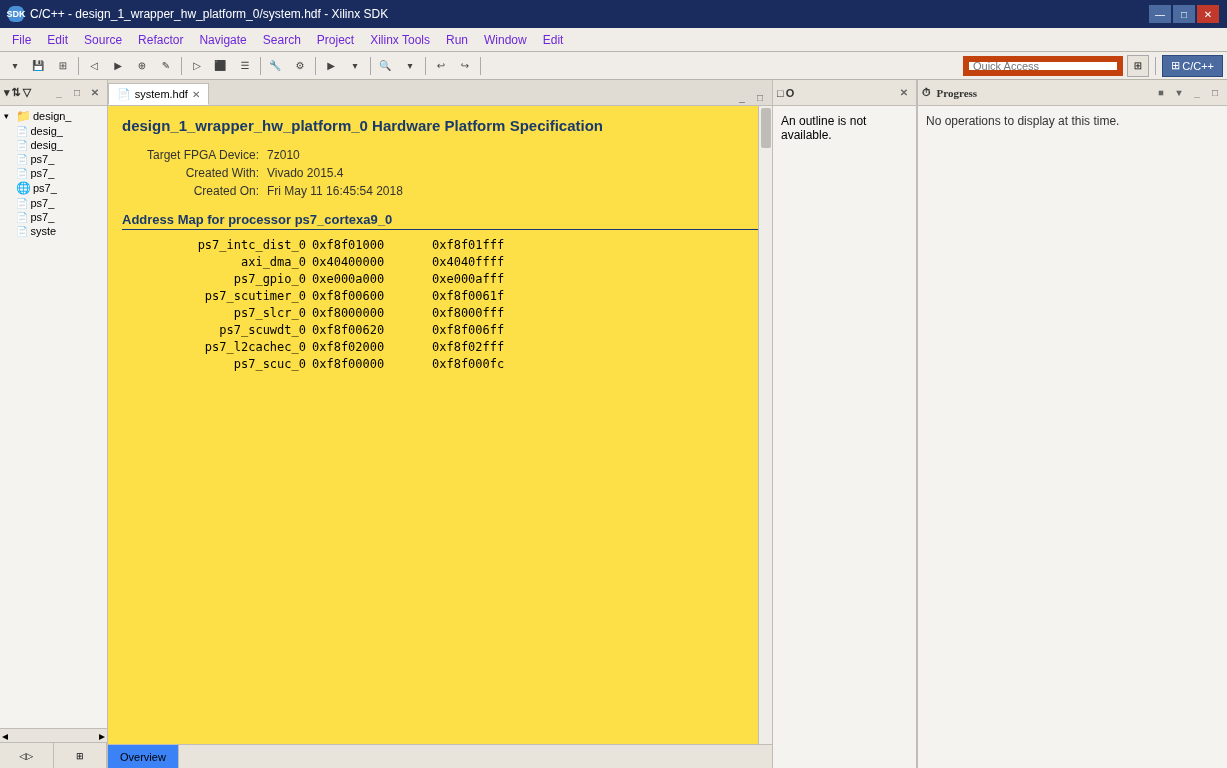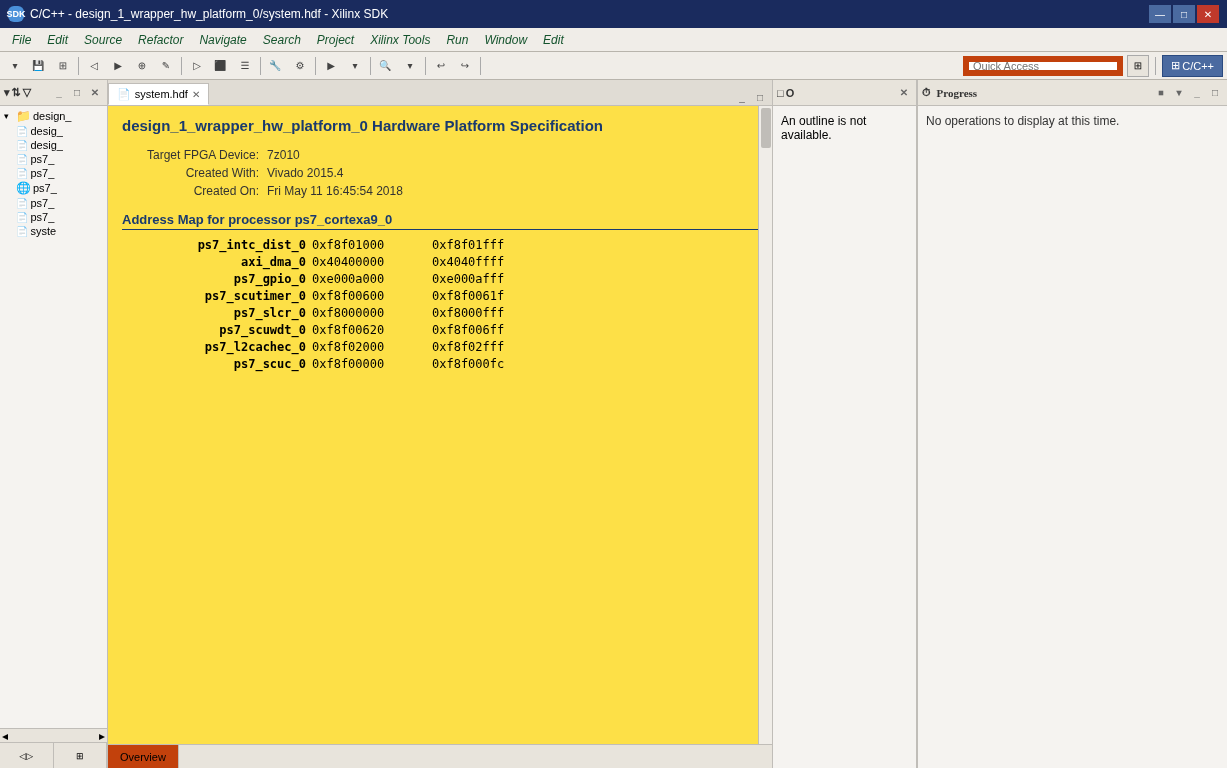--- a/index.html
+++ b/index.html
@@ -8,21 +8,21 @@
     
     .title-bar { background: #1a2b5e; color: white; height: 28px; display: flex; align-items: center; justify-content: space-between; padding: 0 8px; font-size: 12px; }
     .title-bar-left { display: flex; align-items: center; gap: 6px; }
     .title-bar-icon { width: 16px; height: 16px; background: #4a90d9; border-radius: 6px; font-size: 9px; color: white; display: flex; align-items: center; justify-content: center; font-weight: bold; }
     .title-bar-controls { display: flex; gap: 2px; }
     .title-bar-btn { width: 22px; height: 18px; background: #4a6aa0; border: none; color: white; cursor: pointer; font-size: 10px; display: flex; align-items: center; justify-content: center; }
     .title-bar-btn.close { background: #c0392b; }
 
     
     .menu-bar { background: #f0ede8; border-bottom: 1px solid #b8b4ac; height: 24px; display: flex; align-items: center; padding: 0 4px; }
-    .menu-item { padding: 3px 8px; cursor: pointer; font-size: 12px; color: #14532d; font-style: italic; }
+    .menu-item { padding: 3px 8px; cursor: pointer; font-size: 12px; color: #6d28d9; }
 
     
     .toolbar { background: #f0ede8; border-bottom: 1px solid #b8b4ac; height: 28px; display: flex; align-items: center; padding: 0 4px; gap: 2px; }
     .toolbar-btn { width: 22px; height: 22px; background: transparent; border: 1px solid transparent; cursor: pointer; display: flex; align-items: center; justify-content: center; font-size: 10px; color: #444; }
     .toolbar-sep { width: 1px; height: 18px; background: #aaa; margin: 0 2px; }
     .toolbar-right { margin-left: auto; display: flex; align-items: center; gap: 4px; }
     .quick-access-input { width: 160px; height: 20px; border: 6px solid #c2410c; padding: 0 4px; font-size: 11px; background: white; }
     .quick-access-btn { width: 22px; height: 22px; background: #e8e4dc; border: 1px solid #aaa; cursor: pointer; font-size: 10px; }
     .perspective-btn { background: #4a6aa0; color: white; padding: 2px 8px; height: 22px; border: 1px solid #2a4a80; font-size: 11px; cursor: pointer; display: flex; align-items: center; gap: 2px; }
 
@@ -53,26 +53,26 @@
     .editor-scroll { position: absolute; right: 0; top: 0; bottom: 0; width: 14px; background: #f0ede8; border-left: 1px solid #c0bdb8; }
     .scroll-thumb { width: 10px; height: 40px; background: #c0bdb8; margin: 2px auto; border-radius: 2px; cursor: pointer; }
     .hdf-content { padding: 10px 14px; overflow: hidden; height: 100%; }
     .hdf-title { font-size: 15px; font-weight: bold; color: #1a3a6e; margin-bottom: 12px; line-height: 1.3; }
     .hdf-section { margin-bottom: 14px; }
     .hdf-section-title { font-size: 13px; font-weight: bold; color: #1a3a6e; border-bottom: 1px solid #1a3a6e; padding-bottom: 2px; margin-bottom: 8px; }
     .hdf-row { display: flex; margin-bottom: 4px; font-size: 12px; margin-left: 25px; }
     .hdf-label { min-width: 120px; text-align: right; padding-right: 8px; color: #333; }
     .hdf-value { color: #333; }
     .hdf-addr-row { display: flex; margin-bottom: 3px; font-size: 12px; font-family: monospace; }
-    .hdf-addr-name { min-width: 190px; text-align: right; padding-right: 6px; font-weight: bold; }
+    .hdf-addr-name { min-width: 190px; text-align: right; padding-right: 6px; }
     .hdf-addr-start { min-width: 120px; }
     .hdf-addr-end { }
     .editor-tabs-bottom { height: 24px; background: #e8e4dc; border-top: 1px solid #c0bdb8; display: flex; align-items: center; }
     .bottom-editor-tab { padding: 0 12px; height: 100%; display: flex; align-items: center; font-size: 11px; cursor: pointer; border-right: 1px solid #c0bdb8; }
-    .bottom-editor-tab.active { background: #c2410c; }
+    .bottom-editor-tab.active { background: #3b82f6; }
 
     
     .outline-panel { width: 145px; background: #f5f3f0; border-left: 1px solid #c0bdb8; border-right: 1px solid #c0bdb8; display: flex; flex-direction: column; }
 
     
     .progress-panel { width: 310px; background: #f5f3f0; border-left: 1px solid #c0bdb8; display: flex; flex-direction: column; }
     .progress-content { padding: 8px; font-size: 12px; color: #333; }
   </style>
 </head>
 <body>

